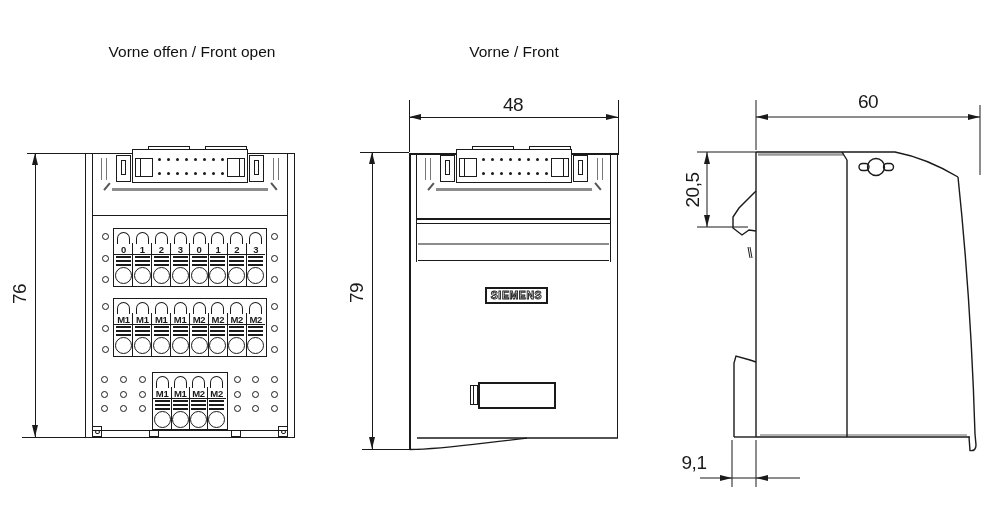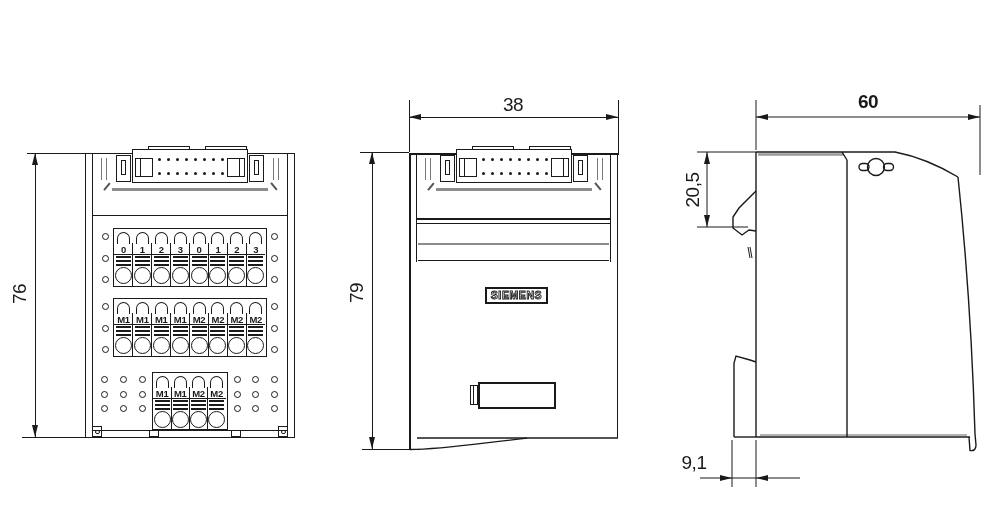--- a/index.html
+++ b/index.html
@@ -59,20 +59,22 @@
                  -webkit-text-stroke:0.9px #1a1a1a; line-height:12px; }
   .labelslot-main { position:absolute; border:2.5px solid #1a1a1a; background:#fff; }
   .labelslot-tab { position:absolute; border:1.2px solid #1a1a1a; }
   .labelslot-tab i { position:absolute; left:2px; top:0; bottom:0; width:1px; background:#1a1a1a; display:block; }
 </style>
 </head>
 <body>
 
 <div id="canvas">
 
+  <div class="title" style="left:87px; top:43px; width:210px;">Vorne offen / Front open</div>
+  <div class="title" style="left:414px; top:43px; width:200px;">Vorne / Front</div>
 
   <div class="view" style="left:85px; top:145px; width:210px; height:297px;">
     <div class="frame" style="left:0; top:8px; width:210px; height:285px;"></div>
     <div class="vl" style="left:7px; top:9px; height:283px;"></div>
     <div class="vl" style="left:202px; top:9px; height:283px;"></div>
 
     <div class="tab" style="left:63px;"></div>
     <div class="tab" style="left:120px;"></div>
     <div class="hatch" style="left:16px;"></div>
     <div class="hatch" style="left:188px;"></div>
@@ -463,21 +465,21 @@
       <path d="M8,9 H209" stroke="#1a1a1a" stroke-width="1.5" fill="none"></path>
       <path d="M0.7,20.5 C35,20.5 72,14 118,9.2" stroke="#1a1a1a" stroke-width="1.3" fill="none"></path>
     </svg>
   </div>
 
   <div class="vl" style="left:409px; top:100px; height:52px;"></div>
   <div class="vl" style="left:617.5px; top:100px; height:55px;"></div>
   <div class="hl" style="left:409px; top:117px; width:209px;"></div>
   <div class="arr w" style="left:409px; top:114px;"></div>
   <div class="arr e" style="left:606px; top:114px;"></div>
-  <div class="dimtxt" style="left:483px; top:95px; width:60px;">38</div>
+  <div class="dimtxt" style="left:483px; top:95px; width:60px;">48</div>
 
   <div class="hl" style="left:360px; top:151.5px; width:49px;"></div>
   <div class="hl" style="left:362px; top:449px; width:58px;"></div>
   <div class="vl" style="left:372px; top:152px; height:297px;"></div>
   <div class="arr n" style="left:369px; top:152px;"></div>
   <div class="arr s" style="left:369px; top:437px;"></div>
   <div class="dimtxt rot" style="left:334px; top:283px; width:46px; height:20px;">79</div>
 
   <svg class="abs" style="left:680px; top:90px;" width="320" height="412" viewBox="0 0 320 412">
 
@@ -517,17 +519,17 @@
     <g fill="#1a1a1a" stroke="none">
       <polygon points="27,62 24,74 30,74"></polygon>
       <polygon points="27,137 24,125 30,125"></polygon>
       <polygon points="76,27 88,24 88,30"></polygon>
       <polygon points="300,27 288,24 288,30"></polygon>
       <polygon points="52,388 40,385 40,391"></polygon>
       <polygon points="76,388 88,385 88,391"></polygon>
     </g>
   </svg>
 
-  <div class="dimtxt" style="left:844px; top:92px; width:48px;font-weight:bold;">60</div>
+  <div class="dimtxt" style="left:844px; top:92px; width:48px;">60</div>
   <div class="dimtxt rot" style="left:667px; top:180px; width:52px; height:20px;">20,5</div>
   <div class="dimtxt" style="left:674px; top:453px; width:40px;">9,1</div>
 
 </div>
 
 </body></html>

